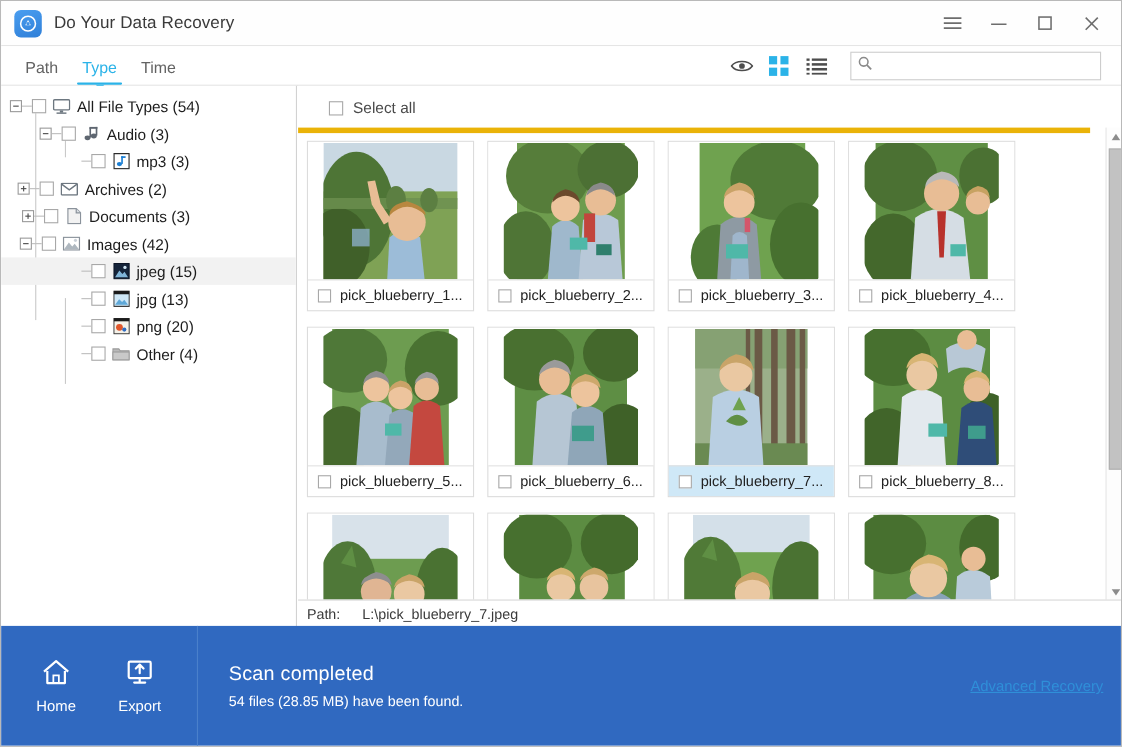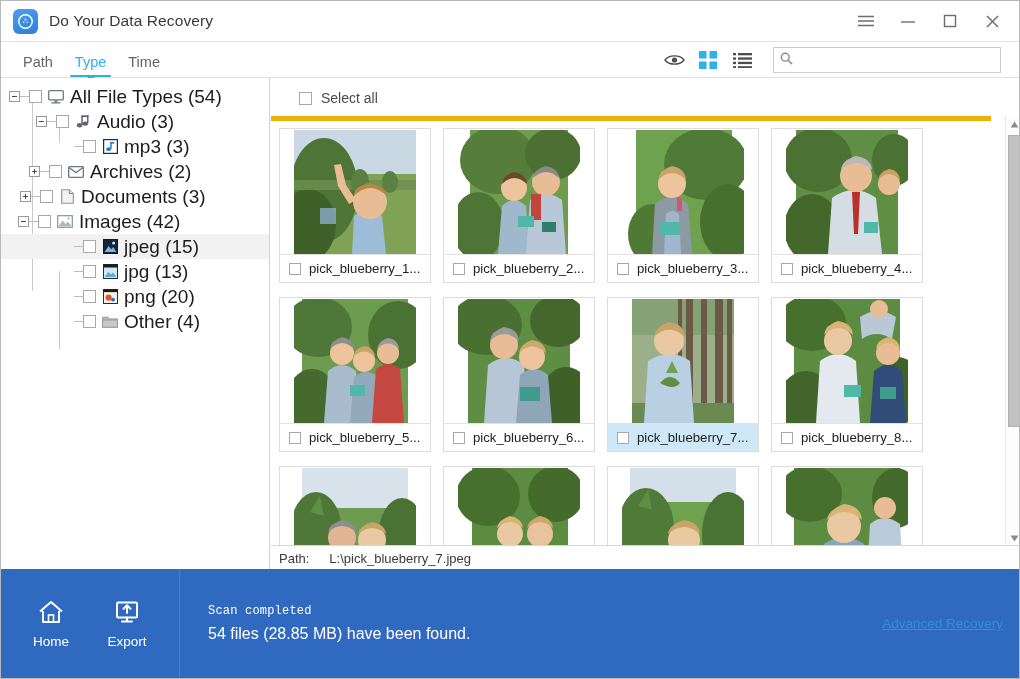--- a/index.html
+++ b/index.html
@@ -90,21 +90,21 @@
 
   
   .sidebar {
     position: absolute; left: 0; top: 77px; width: 269px; height: 493px;
     background: #fff; border-right: 1px solid #d2d2d2;
     padding-top: 6px; overflow: hidden;
   }
   .tnode {
     position: relative; height: 25px;
     display: flex; align-items: center;
-    font-size: 19px; color: #1d1d1d; white-space: nowrap;
+    font-size: 14px; color: #1d1d1d; white-space: nowrap;
   }
   .tnode.hl { background: #f2f2f2; }
   .expander {
     width: 11px; height: 11px; border: 1px solid #9a9a9a; background: #fff;
     position: relative; flex: 0 0 auto;
   }
   .expander::before {
     content: ""; position: absolute; left: 2px; right: 2px; top: 4px;
     height: 1px; background: #4a4a4a;
   }
@@ -207,22 +207,22 @@
   .navbtn {
     width: 76px; display: flex; flex-direction: column;
     align-items: center; justify-content: center;
     color: #fff; gap: 5px;
   }
   .navbtn .nlabel { font-size: 13.5px; }
   .navsep {
     width: 1px; height: 109px; background: #4a80cb; margin: 0 6px 0 14px;
   }
   .status { margin-left: 22px; color: #fff; }
-  .status .s1 { font-size: 12px; letter-spacing: .2px; font-family: Liberation Mono, monospace; }
-  .status .s2 { font-size: 16px; margin-top: 7px; }
+  .status .s1 { font-size: 18px; letter-spacing: .2px; }
+  .status .s2 { font-size: 13px; margin-top: 7px; }
   .recover-wrap {
     margin-left: auto; display: flex; align-items: center; margin-right: 18px;
   }
   .recover {
     width: 137px; height: 50px; background: #33654e;
     color: #6e9c85; font-size: 19px;
     display: flex; align-items: center; justify-content: center;
     border: none; font-family: "Liberation Sans", sans-serif;
   }
   .advlink {
@@ -369,21 +369,21 @@
           <g fill="#1b7fd4">
             <rect x="7.2" y="3" width="1.5" height="7"></rect>
             <rect x="7.2" y="3" width="4" height="1.6"></rect>
             <ellipse cx="5.6" cy="10.2" rx="2.4" ry="1.9"></ellipse>
           </g>
         </svg>
       </div>
       <div class="tlabel">mp3 (3)</div>
     </div>
 
-    <div class="tnode" style="padding-left:28px;">
+    <div class="tnode" style="padding-left:15px;">
       <div class="expander plus"></div>
       <div class="dash"></div>
       <div class="cbox"></div>
       <div class="ticon">
         <svg width="16" height="12" viewBox="0 0 16 12">
           <rect x="0.7" y="0.7" width="14.6" height="10.6" rx="0.8" fill="#ffffff" stroke="#6d7780" stroke-width="1.3"></rect>
           <path d="M1 1.4 L8 6.6 L15 1.4" fill="none" stroke="#6d7780" stroke-width="1.3"></path>
         </svg>
       </div>
       <div class="tlabel">Archives (2)</div>

